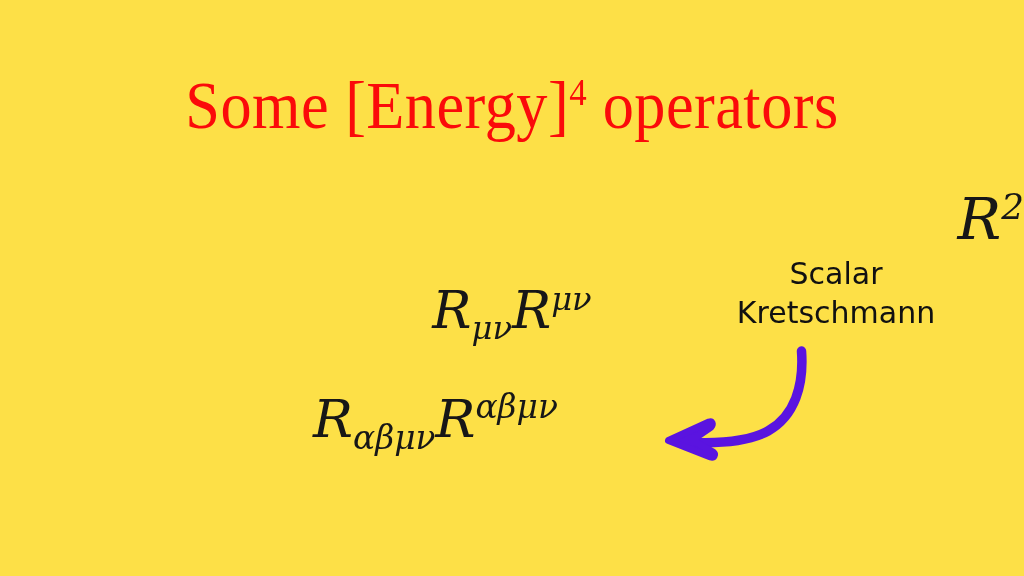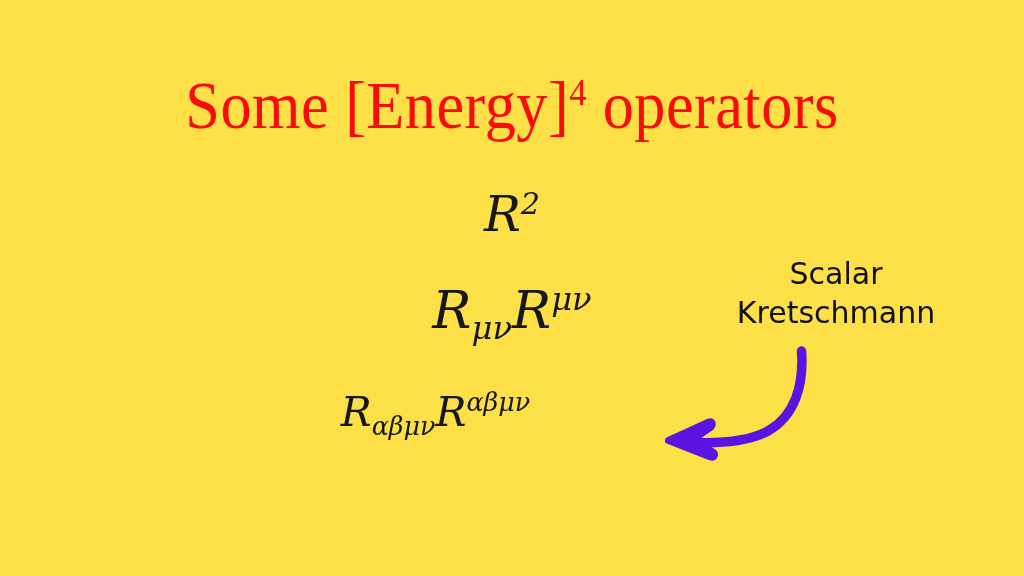--- a/index.html
+++ b/index.html
@@ -63,36 +63,36 @@
     font-size: 0.62em;
     vertical-align: sub;
     line-height: 0;
     font-style: italic;
   }
 
   #formula-1 {
     left: 0;
     top: 190px;
     width: 1024px;
-    text-align: center;
-    font-size: 49px;
+    text-align: right;
+    font-size: 58px;
   }
   #formula-2 {
     left: 0;
     top: 284px;
     width: 1024px;
     text-align: center;
     font-size: 52px;
   }
   #formula-3 {
     left: 0;
     top: 392px;
     width: 940px;
     text-align: center;
-    font-size: 41px;
+    font-size: 53px;
     padding-right: 105px;
     box-sizing: border-box;
     padding-left: 36px;
   }
 
   
   .annotation {
     position: absolute;
     left: 706px;
     top: 254px;

